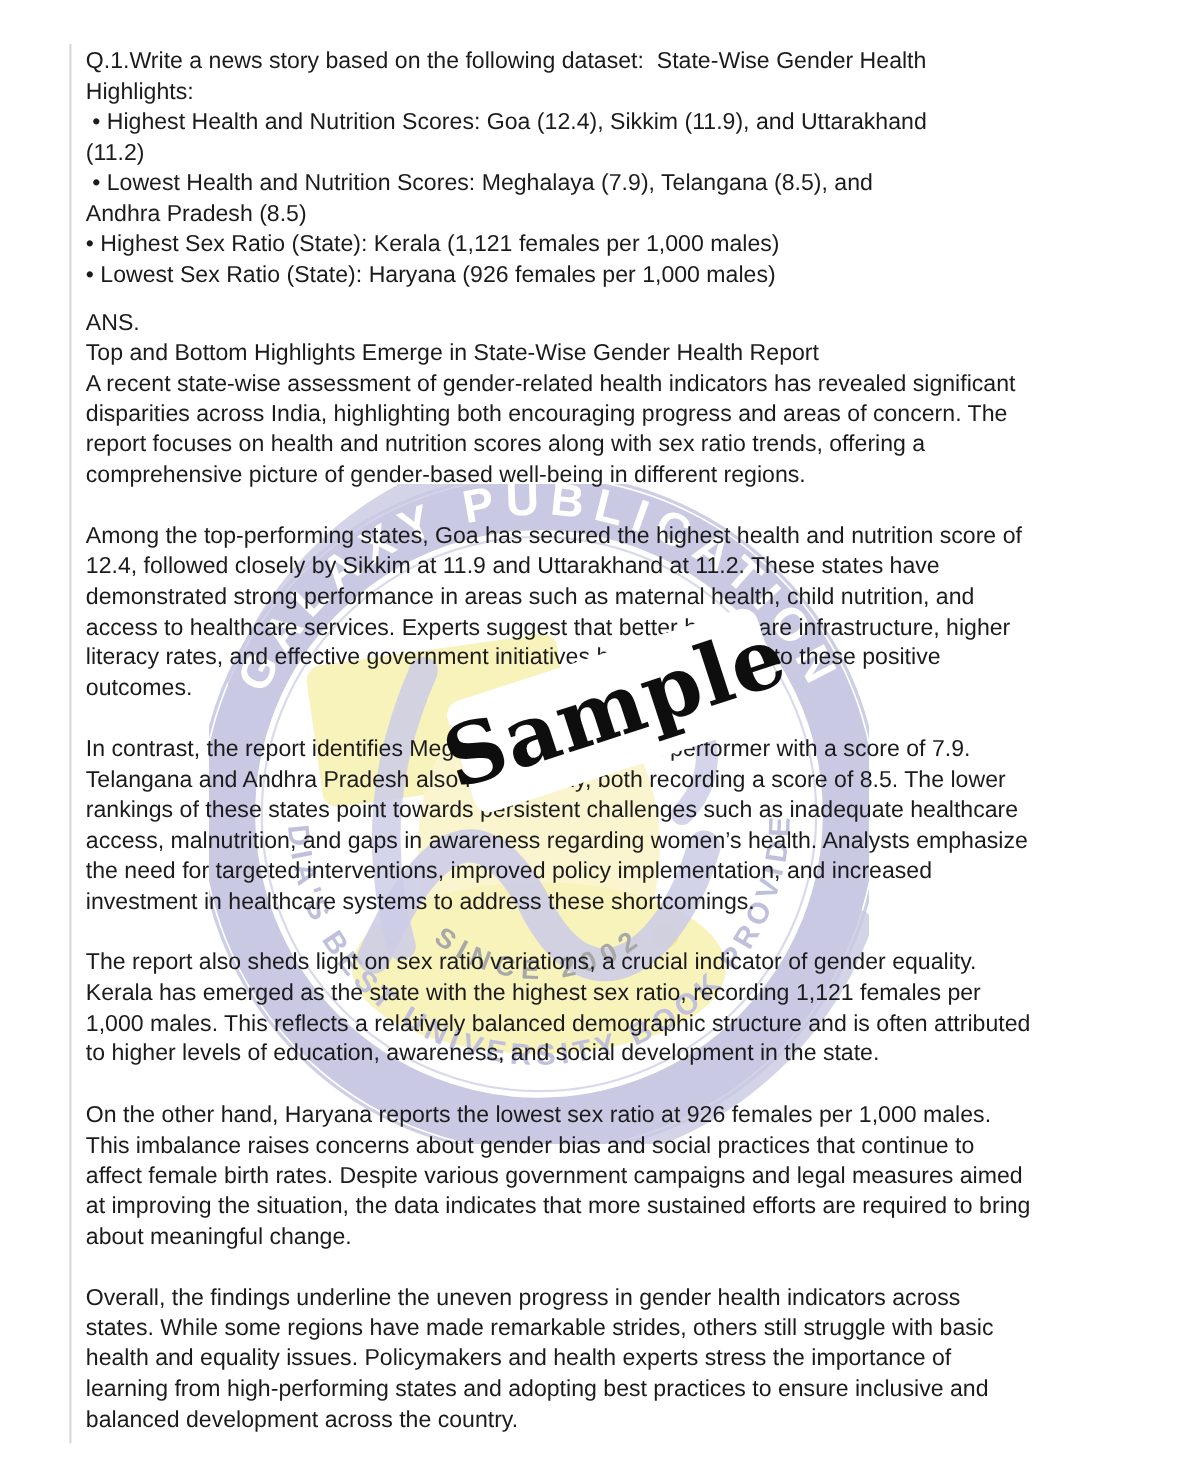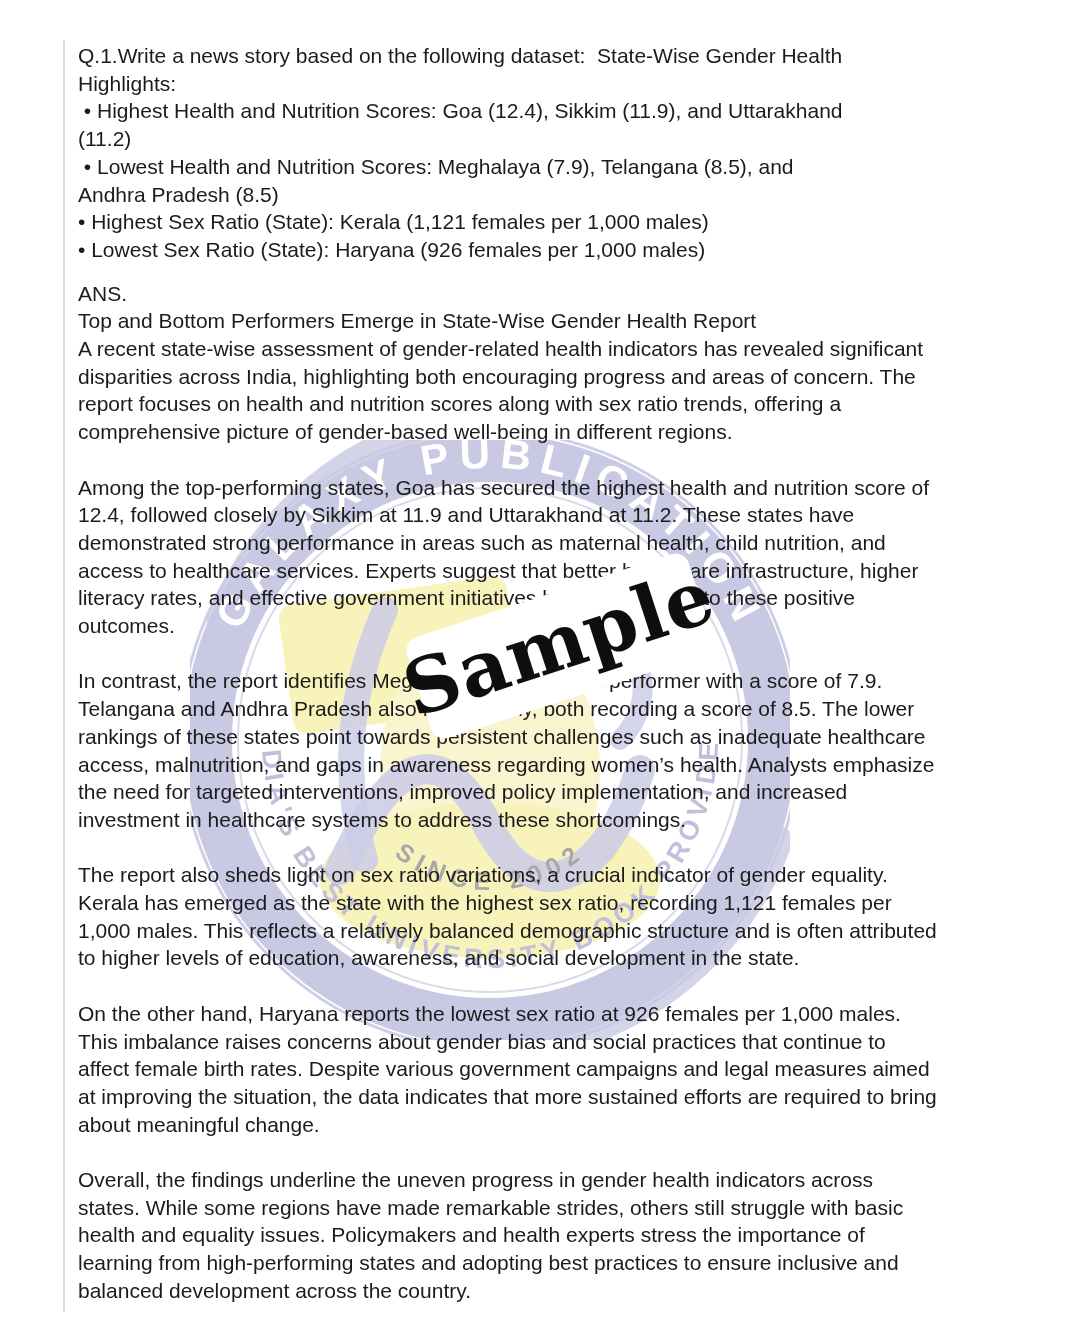--- a/index.html
+++ b/index.html
@@ -94,21 +94,21 @@
 Highlights:
  • Highest Health and Nutrition Scores: Goa (12.4), Sikkim (11.9), and Uttarakhand
 (11.2)
  • Lowest Health and Nutrition Scores: Meghalaya (7.9), Telangana (8.5), and
 Andhra Pradesh (8.5)
 • Highest Sex Ratio (State): Kerala (1,121 females per 1,000 males)
 • Lowest Sex Ratio (State): Haryana (926 females per 1,000 males)</div>
 
     <div class="answer-section">
       <div class="bold">ANS.</div>
-      <div class="bold">Top and Bottom Performers Emerge in State-Wise Gender Health Report</div>
+      <div class="bold">Top and Bottom Highlights Emerge in State-Wise Gender Health Report</div>
 
       <div class="para lines">A recent state-wise assessment of gender-related health indicators has revealed significant
 disparities across India, highlighting both encouraging progress and areas of concern. The
 report focuses on health and nutrition scores along with sex ratio trends, offering a
 comprehensive picture of gender-based well-being in different regions.</div>
       <div class="para lines">Among the top-performing states, Goa has secured the highest health and nutrition score of
 12.4, followed closely by Sikkim at 11.9 and Uttarakhand at 11.2. These states have
 demonstrated strong performance in areas such as maternal health, child nutrition, and
 access to healthcare services. Experts suggest that better healthcare infrastructure, higher
 literacy rates, and effective government initiatives have contributed to these positive

